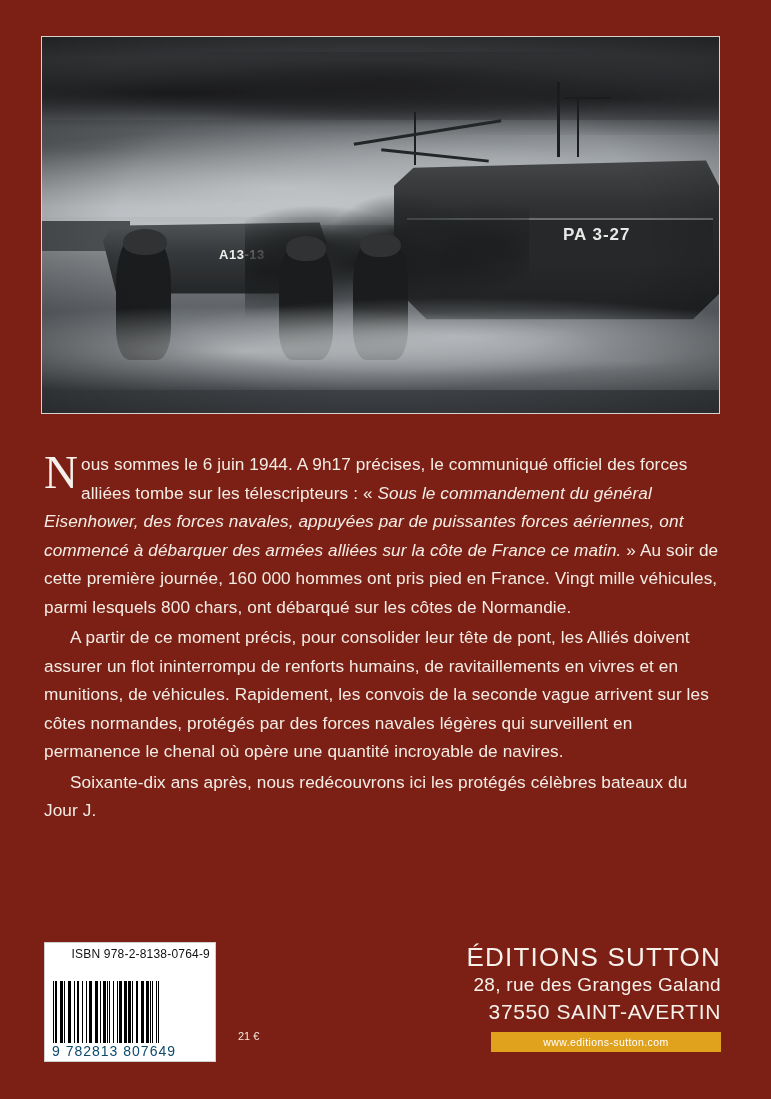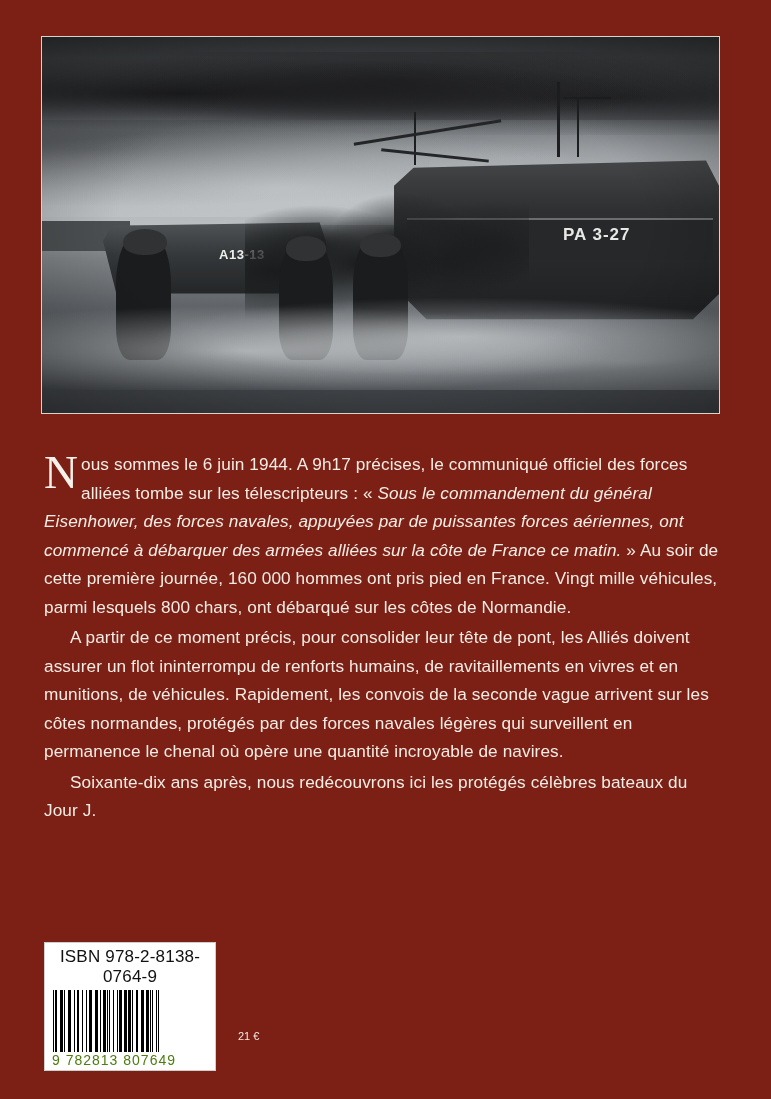--- a/index.html
+++ b/index.html
@@ -219,39 +219,39 @@
     top: 942px;
     width: 172px;
     background: #ffffff;
     border: 1px solid #cfcfcf;
     padding: 4px 5px 2px 5px;
     box-sizing: border-box;
   }
   .isbn-text {
     color: #111;
     font-family: "Liberation Sans", sans-serif;
-    font-size: 17px;
-    text-align: center;
+    font-size: 12px;
+    text-align: right;
     letter-spacing: 0.2px;
-    margin-bottom: 3px;
+    margin-bottom: 20px;
   }
   .barcode {
     height: 62px;
     display: flex;
     align-items: stretch;
     gap: 0px;
     padding: 0 3px;
   }
   .barcode i { display: block; background: #000; }
   .barcode-digits {
     display: flex;
     justify-content: space-between;
     font-family: "Liberation Sans", sans-serif;
     font-size: 14px;
-    color: #4d7c0f;
+    color: #0c4a6e;
     padding: 0 2px;
     letter-spacing: 1px;
   }
   .price {
     position: absolute;
     left: 238px;
     top: 1030px;
     color: #f0e9e1;
     font-size: 11px;
     font-family: "Liberation Sans", sans-serif;
@@ -402,14 +402,20 @@
         <i style="width: 3px; background: transparent;"></i>
         <i style="width: 1px; background: rgb(0, 0, 0);"></i>
         <i style="width: 1px; background: transparent;"></i>
         <i style="width: 1px; background: rgb(0, 0, 0);"></i>
       </div>
     <div class="barcode-digits">9 782813 807649</div>
   </div>
 
   <div class="price">21  €</div>
 
+  <div class="publisher">
+    <div class="pub-name">ÉDITIONS SUTTON</div>
+    <div class="pub-addr1">28, rue des Granges Galand</div>
+    <div class="pub-addr2">37550 SAINT-AVERTIN</div>
+    <div class="pub-url">www.editions-sutton.com</div>
+  </div>
 
 </div>
 
 </body></html>

